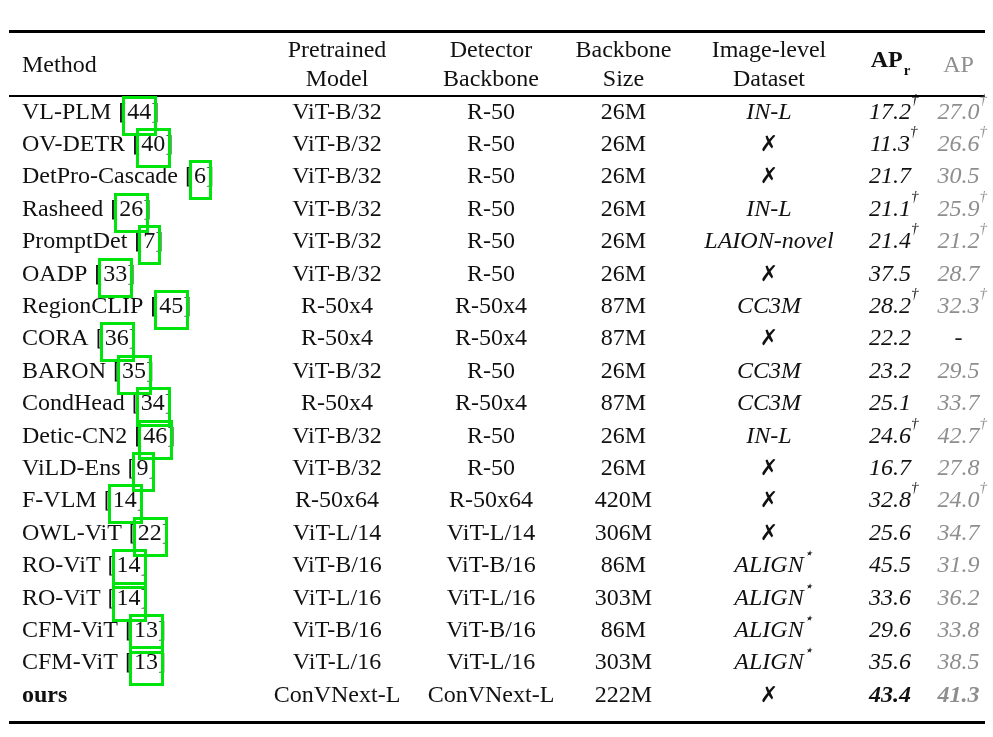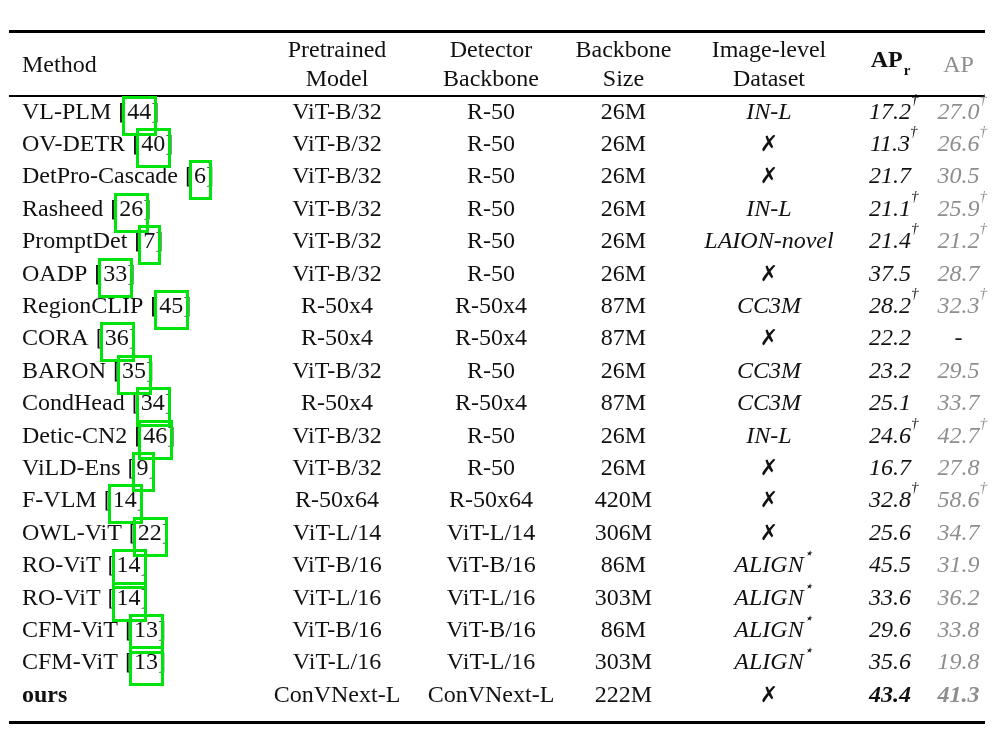--- a/index.html
+++ b/index.html
@@ -193,21 +193,21 @@
     <td class="c-apr"><span class="val"><span class="f-apr">16.7</span><span class="sup f-asup"></span></span></td>
     <td class="c-ap gray"><span class="val"><span class="f-ap">27.8</span><span class="sup f-psup"></span></span></td>
   </tr>
         <tr>
     <td class="c-method"><span class="mname">F-VLM</span><span class="cite"><span class="br-open">[</span><span class="cite-box f-cite">14</span><span class="br-close">]</span></span></td>
     <td><span class="f-pre">R-50x64</span></td>
     <td><span class="f-det">R-50x64</span></td>
     <td><span class="f-size">420M</span></td>
     <td><span class="val"><span class="f-data cross">✗</span><span class="sup f-dsup"></span></span></td>
     <td class="c-apr"><span class="val"><span class="f-apr">32.8</span><span class="sup f-asup">†</span></span></td>
-    <td class="c-ap gray"><span class="val"><span class="f-ap">58.6</span><span class="sup f-psup">†</span></span></td>
+    <td class="c-ap gray"><span class="val"><span class="f-ap">24.0</span><span class="sup f-psup">†</span></span></td>
   </tr>
         <tr>
     <td class="c-method"><span class="mname">OWL-ViT</span><span class="cite"><span class="br-open">[</span><span class="cite-box f-cite">22</span><span class="br-close">]</span></span></td>
     <td><span class="f-pre">ViT-L/14</span></td>
     <td><span class="f-det">ViT-L/14</span></td>
     <td><span class="f-size">306M</span></td>
     <td><span class="val"><span class="f-data cross">✗</span><span class="sup f-dsup"></span></span></td>
     <td class="c-apr"><span class="val"><span class="f-apr">25.6</span><span class="sup f-asup"></span></span></td>
     <td class="c-ap gray"><span class="val"><span class="f-ap">34.7</span><span class="sup f-psup"></span></span></td>
   </tr>
@@ -238,21 +238,21 @@
     <td class="c-apr"><span class="val"><span class="f-apr">29.6</span><span class="sup f-asup"></span></span></td>
     <td class="c-ap gray"><span class="val"><span class="f-ap">33.8</span><span class="sup f-psup"></span></span></td>
   </tr>
         <tr>
     <td class="c-method"><span class="mname">CFM-ViT</span><span class="cite"><span class="br-open">[</span><span class="cite-box f-cite">13</span><span class="br-close">]</span></span></td>
     <td><span class="f-pre">ViT-L/16</span></td>
     <td><span class="f-det">ViT-L/16</span></td>
     <td><span class="f-size">303M</span></td>
     <td><span class="val"><span class="f-data">ALIGN</span><span class="sup f-dsup">⋆</span></span></td>
     <td class="c-apr"><span class="val"><span class="f-apr">35.6</span><span class="sup f-asup"></span></span></td>
-    <td class="c-ap gray"><span class="val"><span class="f-ap">19.8</span><span class="sup f-psup"></span></span></td>
+    <td class="c-ap gray"><span class="val"><span class="f-ap">38.5</span><span class="sup f-psup"></span></span></td>
   </tr>
         <tr class="bold-row">
     <td class="c-method"><span class="mname">ours</span></td>
     <td><span class="f-pre">ConVNext-L</span></td>
     <td><span class="f-det">ConVNext-L</span></td>
     <td><span class="f-size">222M</span></td>
     <td><span class="val"><span class="f-data cross">✗</span><span class="sup f-dsup"></span></span></td>
     <td class="c-apr"><span class="val"><span class="f-apr">43.4</span><span class="sup f-asup"></span></span></td>
     <td class="c-ap gray"><span class="val"><span class="f-ap">41.3</span><span class="sup f-psup"></span></span></td>
   </tr>

